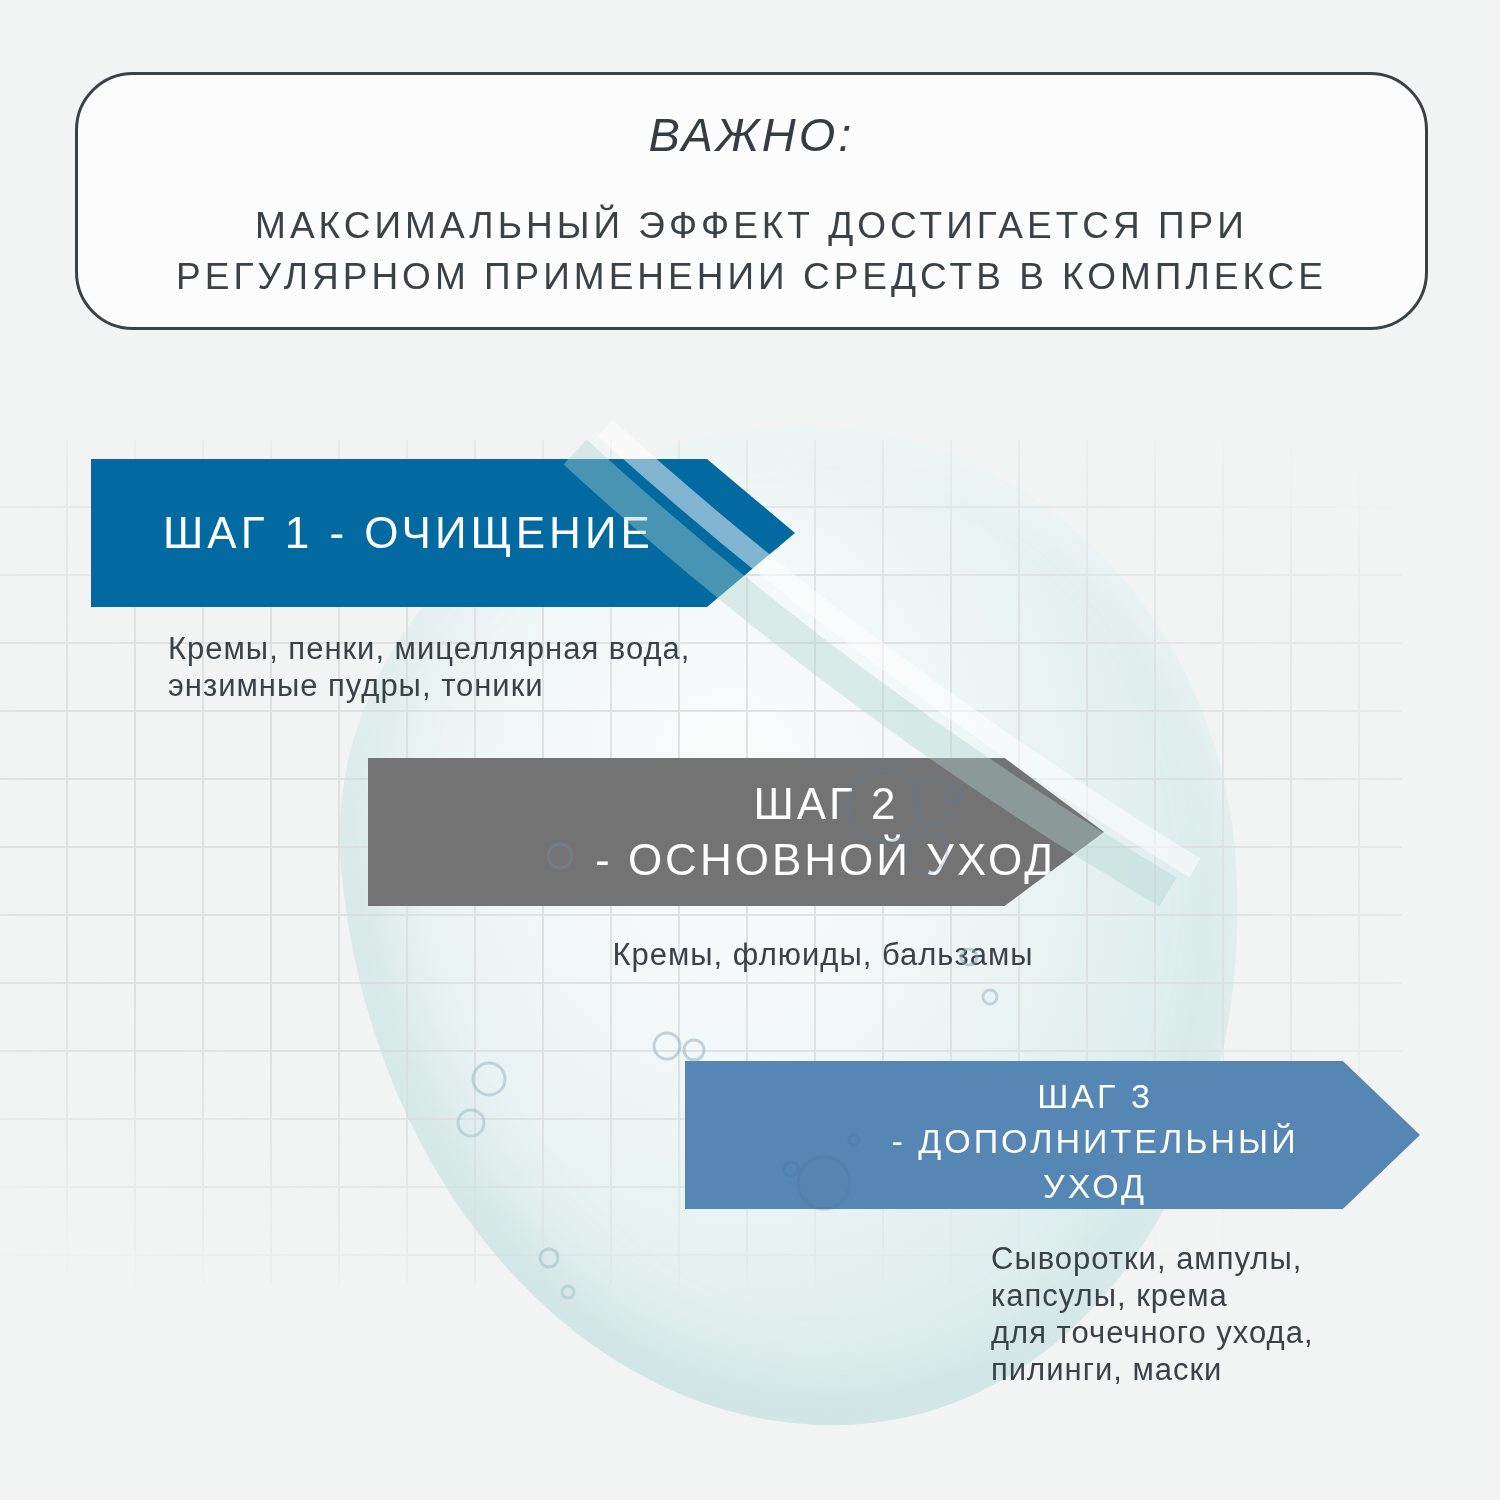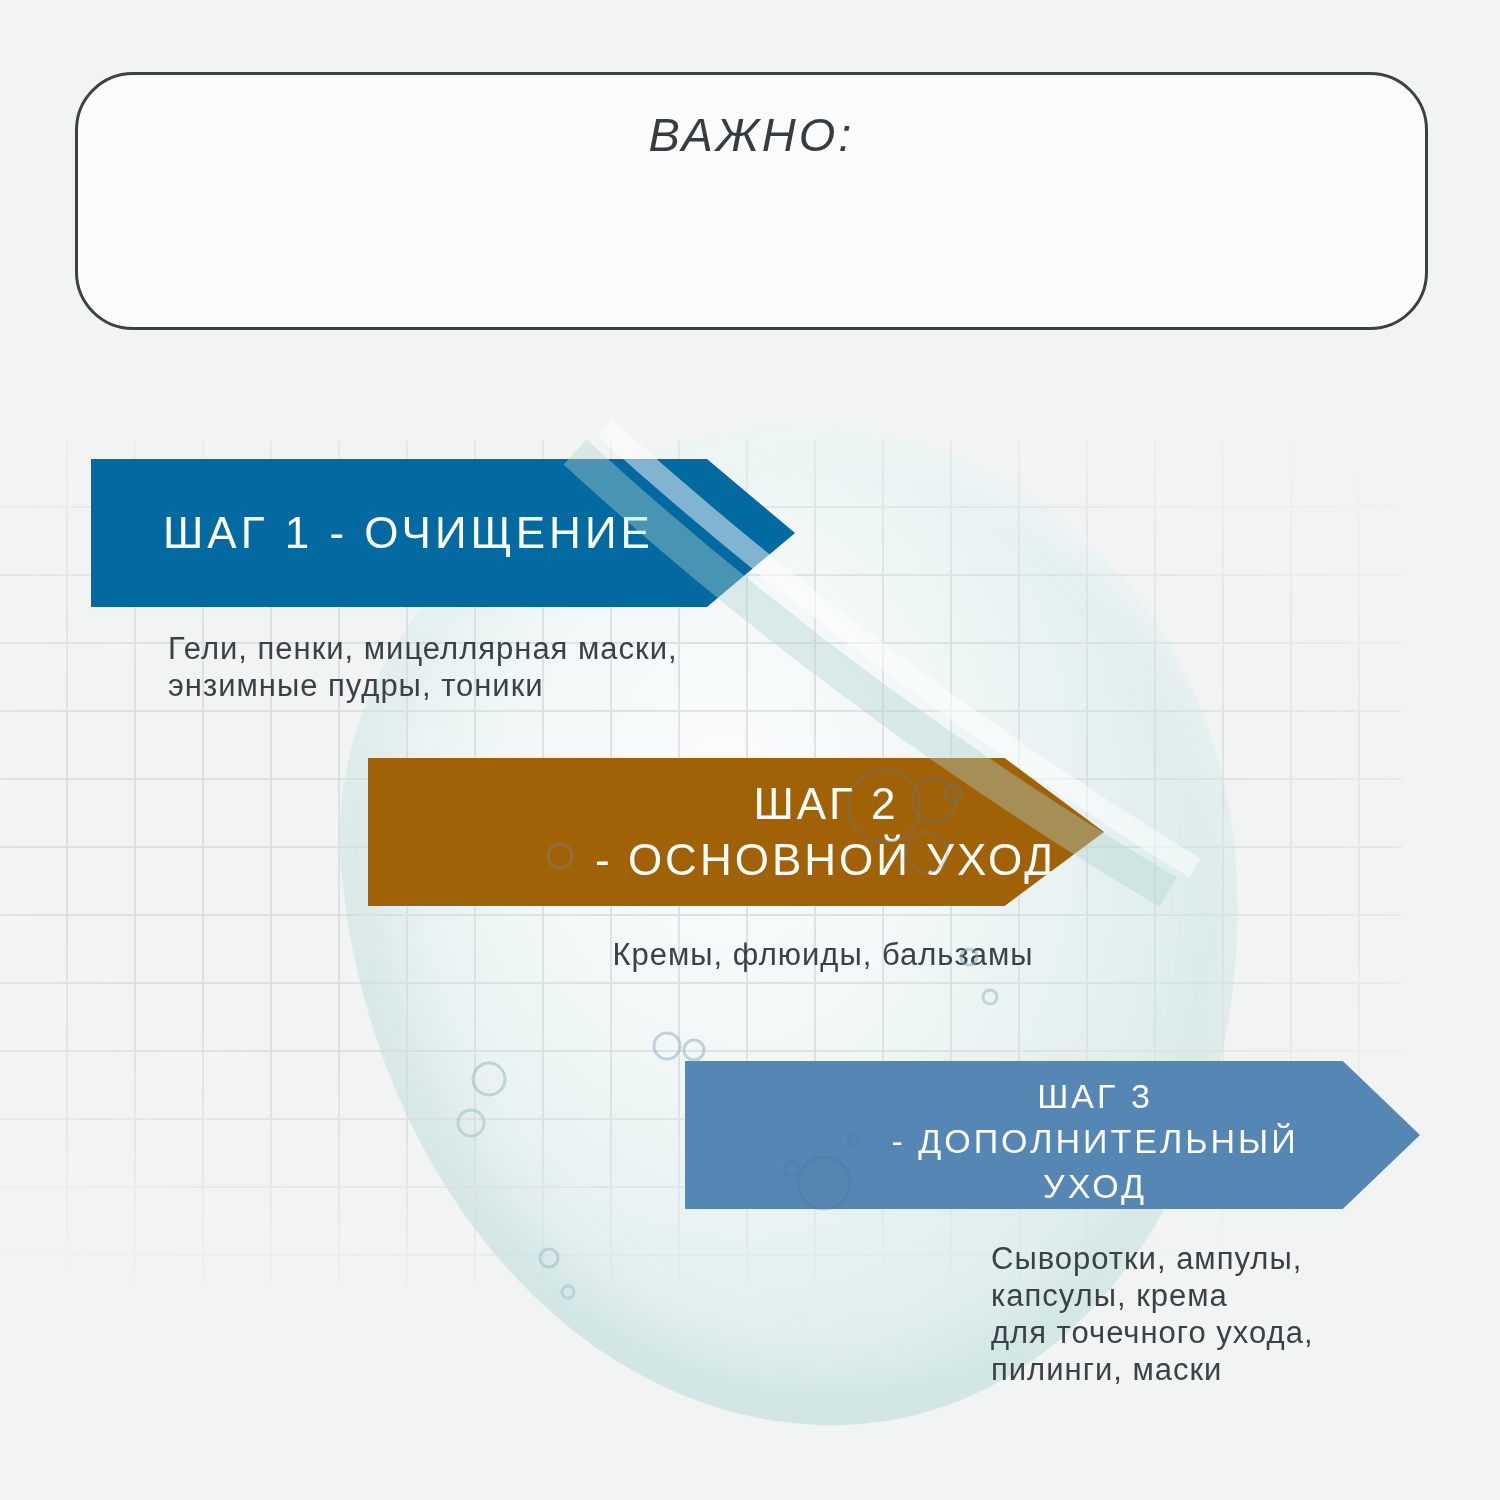--- a/index.html
+++ b/index.html
@@ -68,33 +68,37 @@
 </head>
 <body>
 
 <div class="canvas">
 
   <div class="droplet"></div>
   <div class="grid"></div>
 
   <div class="notice">
     <div class="notice-title">ВАЖНО:</div>
+    <div class="notice-body">
+      <div>МАКСИМАЛЬНЫЙ ЭФФЕКТ ДОСТИГАЕТСЯ ПРИ</div>
+      <div>РЕГУЛЯРНОМ ПРИМЕНЕНИИ СРЕДСТВ В КОМПЛЕКСЕ</div>
+    </div>
   </div>
 
   <div class="banner banner1" style="background: #0369a1;">
     <div class="txt">
       <span>ШАГ 1 - ОЧИЩЕНИЕ</span>
     </div>
   </div>
   <div class="desc desc1">
-    <div>Гели, пенки, мицеллярная маски,</div>
+    <div>Кремы, пенки, мицеллярная вода,</div>
     <div>энзимные пудры, тоники</div>
   </div>
 
-  <div class="banner banner2" style="background: #a16207;">
+  <div class="banner banner2" style="background: #737373;">
     <div class="txt">
       <span>ШАГ 2</span>
       <span>- ОСНОВНОЙ УХОД</span>
     </div>
   </div>
   <div class="desc desc2">
     <div>Кремы, флюиды, бальзамы</div>
   </div>
 
   <div class="banner banner3" style="background: rgb(85, 134, 180);">

